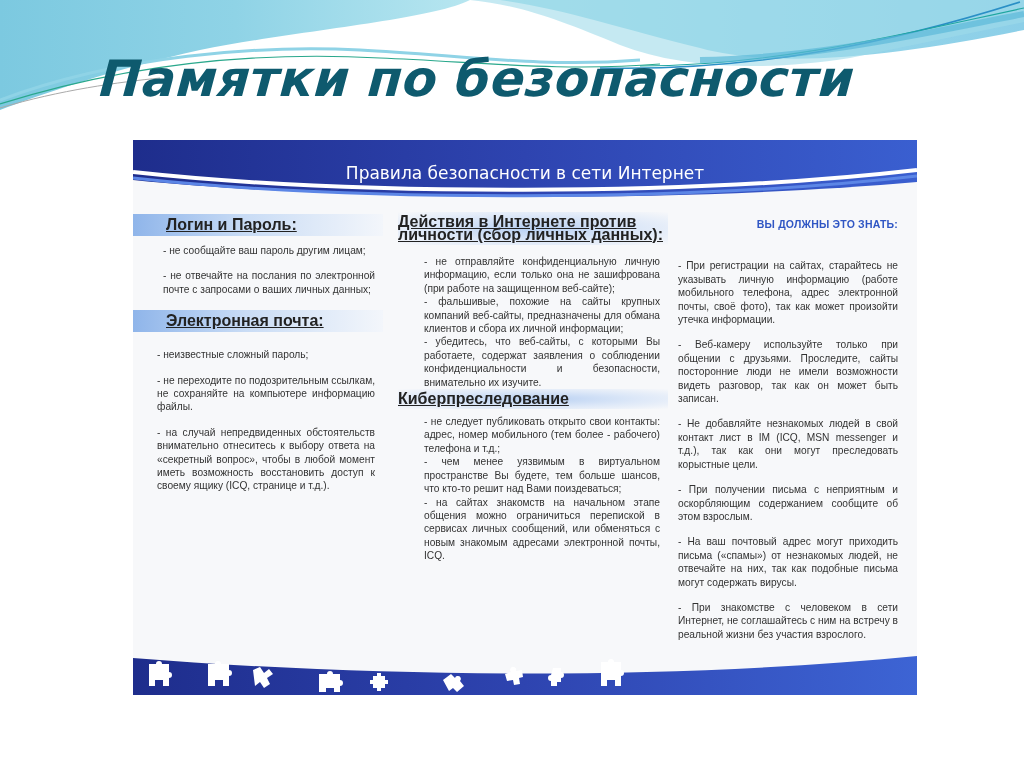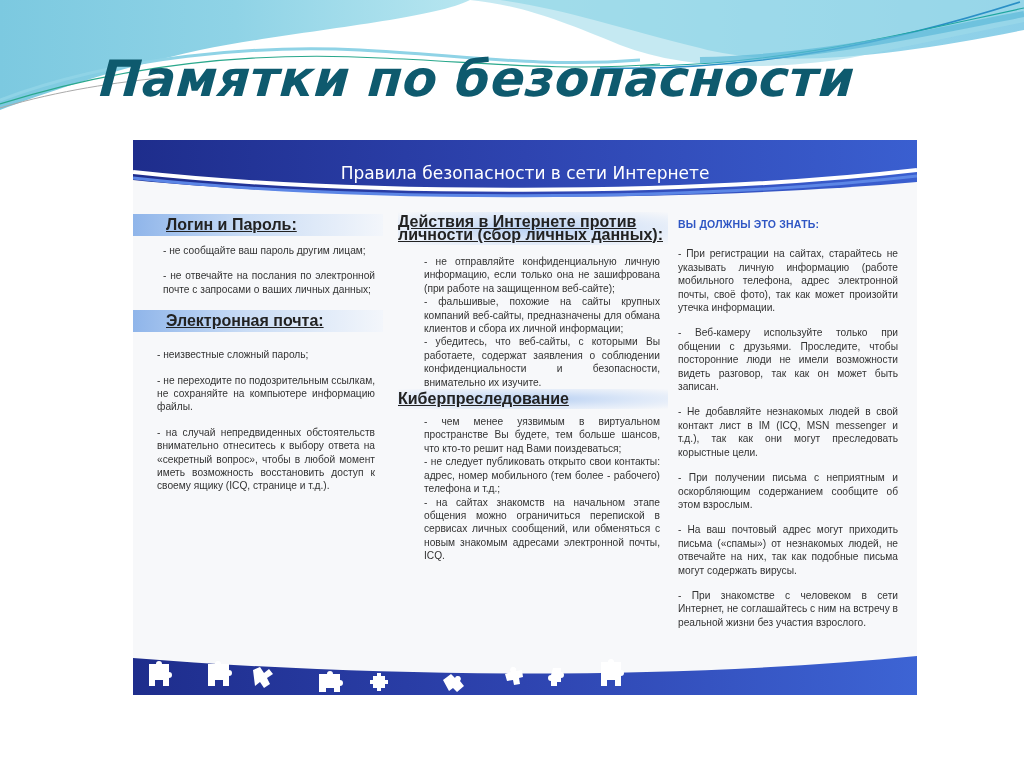--- a/index.html
+++ b/index.html
@@ -41,22 +41,22 @@
       text-decoration: underline;
       background: linear-gradient(to right, #8fb5ea 0%, #c9dcf5 45%, #f3f6fb 100%);
       padding-left: 33px;
       margin-bottom: 8px;
     }
     .sec-head.center {
       text-align: left; padding-left: 0; height: auto; line-height: 13px; padding: 3px 0 4px;
       background: radial-gradient(ellipse at center, #b8d0f2 0%, #dde8f8 55%, #f7f8fa 100%);
     }
     .know-head {
-      text-align: left; font-weight: bold; font-size: 10.5px; color: #2f56c4;
-      margin-bottom: 16px; letter-spacing: 0.2px;
+      text-align: right; font-weight: bold; font-size: 10.5px; color: #2f56c4;
+      margin-bottom: 28px; letter-spacing: 0.2px;
     }
 
     .poster-footer { position: absolute; left: 0; top: 510px; width: 784px; height: 45px; }
   </style>
 </head>
 <body>
 
 <div class="slide">
 
   <svg class="waves" width="1024" height="140" viewBox="0 0 1024 140">
@@ -93,21 +93,21 @@
           <linearGradient id="bg1" x1="0" y1="0" x2="1" y2="0">
             <stop offset="0" stop-color="#1e2d8c"></stop>
             <stop offset="0.5" stop-color="#2e44b0"></stop>
             <stop offset="1" stop-color="#3a5fd0"></stop>
           </linearGradient>
         </defs>
         <path d="M0,0 L784,0 L784,42 C560,62 220,62 0,40 Z" fill="url(#bg1)"></path>
         <path d="M0,32 C220,56 560,56 784,30" stroke="#ffffff" stroke-width="4" fill="none"></path>
         <path d="M0,38 C220,62 560,62 784,36" stroke="#5c86e6" stroke-width="3" fill="none"></path>
       </svg>
-      <div class="poster-title">Правила безопасности в сети Интернете</div>
+      <div class="poster-title">Правила безопасности в сети Интернет</div>
     </div>
 
     <div class="col" style="left:0; top:74px; width:250px;">
       <div class="sec-head">Логин и Пароль:</div>
       <div style="padding-left:30px; padding-right:8px;">
         <p>- не сообщайте ваш пароль другим лицам;</p>
         <p class="gap">- не отвечайте на послания по электронной почте с запросами о ваших личных данных;</p>
       </div>
       <div class="sec-head" style="margin-top:14px;">Электронная почта:</div>
       <div style="padding-left:24px; padding-right:8px; padding-top:8px;">
@@ -119,30 +119,30 @@
 
     <div class="col" style="left:265px; top:72px; width:270px;">
       <div class="sec-head center">Действия в Интернете против личности (сбор личных данных):</div>
       <div style="padding-left:26px; padding-right:8px; padding-top:2px;">
         <p>- не отправляйте конфиденциальную личную информацию, если только она не зашифрована (при работе на защищенном веб-сайте);</p>
         <p>- фальшивые, похожие на сайты крупных компаний веб-сайты, предназначены для обмана клиентов и сбора их личной информации;</p>
         <p>- убедитесь, что веб-сайты, с которыми Вы работаете, содержат заявления о соблюдении конфиденциальности и безопасности, внимательно их изучите.</p>
       </div>
       <div class="sec-head center" style="margin-top:0; margin-bottom:6px;">Киберпреследование</div>
       <div style="padding-left:26px; padding-right:8px;">
+        <p>- не следует публиковать открыто свои контакты: адрес, номер мобильного (тем более - рабочего) телефона и т.д.;</p>
         <p>- чем менее уязвимым в виртуальном пространстве Вы будете, тем больше шансов, что кто-то решит над Вами поиздеваться;</p>
-        <p>- не следует публиковать открыто свои контакты: адрес, номер мобильного (тем более - рабочего) телефона и т.д.;</p>
         <p>- на сайтах знакомств на начальном этапе общения можно ограничиться перепиской в сервисах личных сообщений, или обменяться с новым знакомым адресами электронной почты, ICQ.</p>
       </div>
     </div>
 
     <div class="col" style="left:545px; top:78px; width:220px;">
       <div class="know-head">ВЫ ДОЛЖНЫ ЭТО ЗНАТЬ:</div>
       <p>- При регистрации на сайтах, старайтесь не указывать личную информацию (работе мобильного телефона, адрес электронной почты, своё фото), так как может произойти утечка информации.</p>
-      <p class="gap">- Веб-камеру используйте только при общении с друзьями. Проследите, чтобы посторонние люди не имели возможности видеть разговор, так как он может быть записан.</p>
+      <p class="gap">- Веб-камеру используйте только при общении с друзьями. Проследите, сайты посторонние люди не имели возможности видеть разговор, так как он может быть записан.</p>
       <p class="gap">- Не добавляйте незнакомых людей в свой контакт лист в IM (ICQ, MSN messenger и т.д.), так как они могут преследовать корыстные цели.</p>
       <p class="gap">- При получении письма с неприятным и оскорбляющим содержанием сообщите об этом взрослым.</p>
       <p class="gap">- На ваш почтовый адрес могут приходить письма («спамы») от незнакомых людей, не отвечайте на них, так как подобные письма могут содержать вирусы.</p>
       <p class="gap">- При знакомстве с человеком в сети Интернет, не соглашайтесь с ним на встречу в реальной жизни без участия взрослого.</p>
     </div>
 
     <svg class="poster-footer" width="784" height="45" viewBox="0 0 784 45">
       <defs>
         <linearGradient id="fg1" x1="0" y1="0" x2="1" y2="0">
           <stop offset="0" stop-color="#1e2d8c"></stop>

